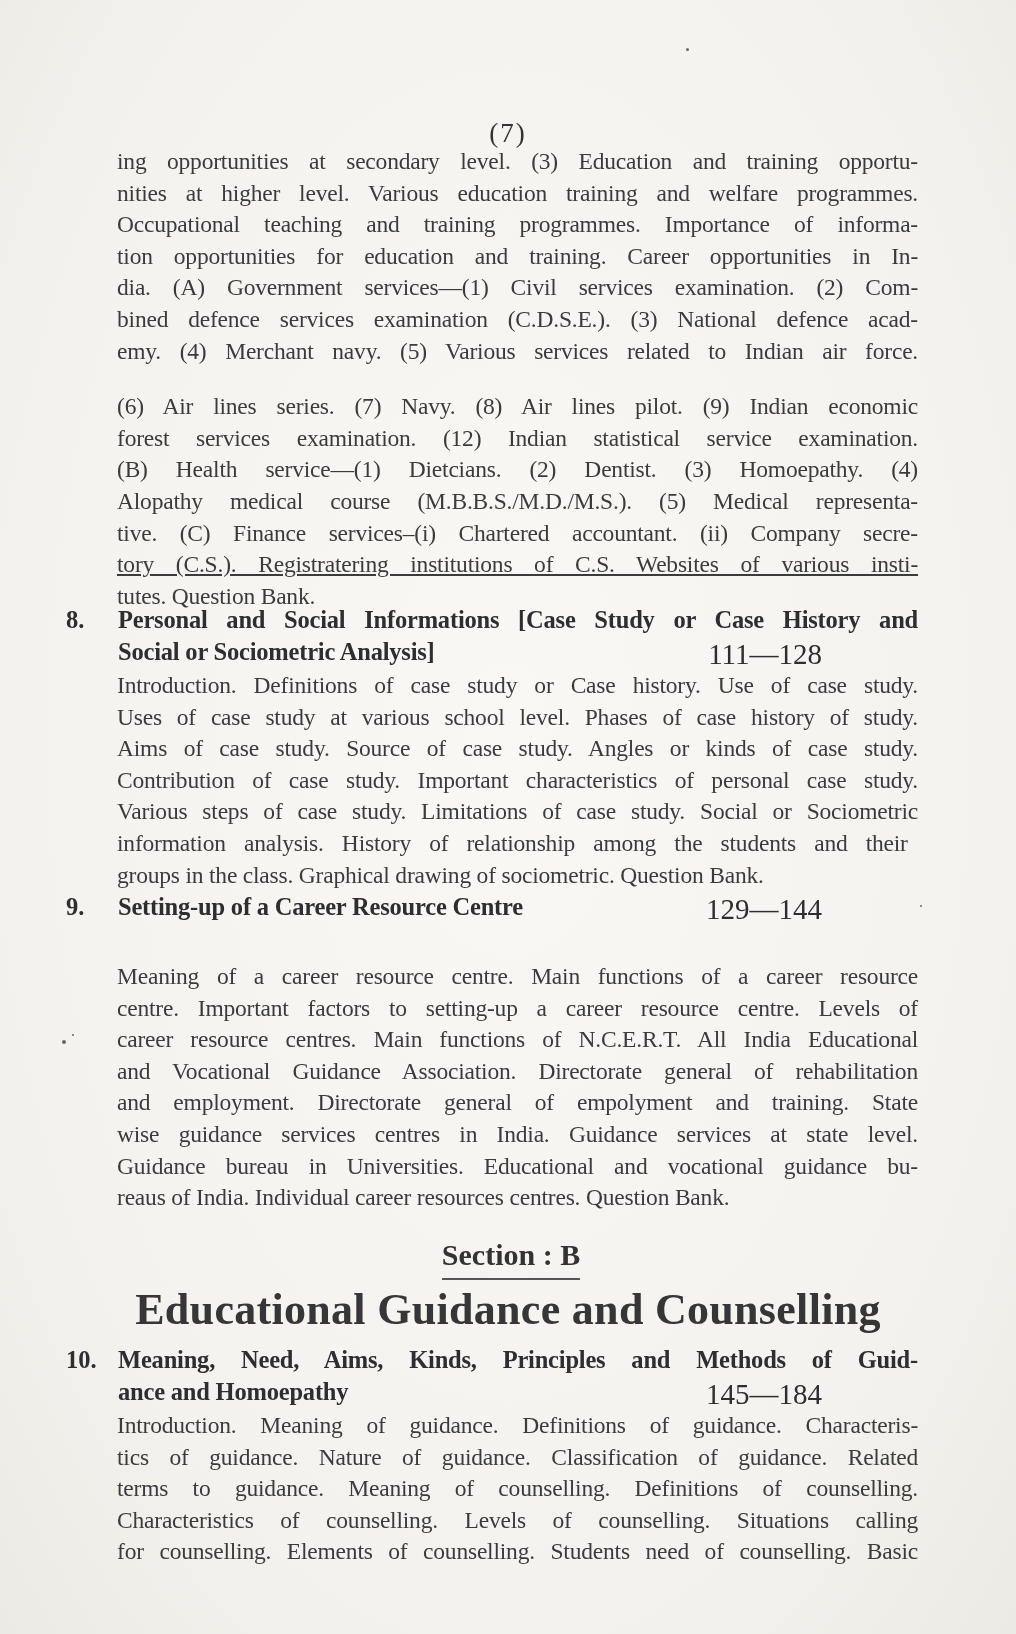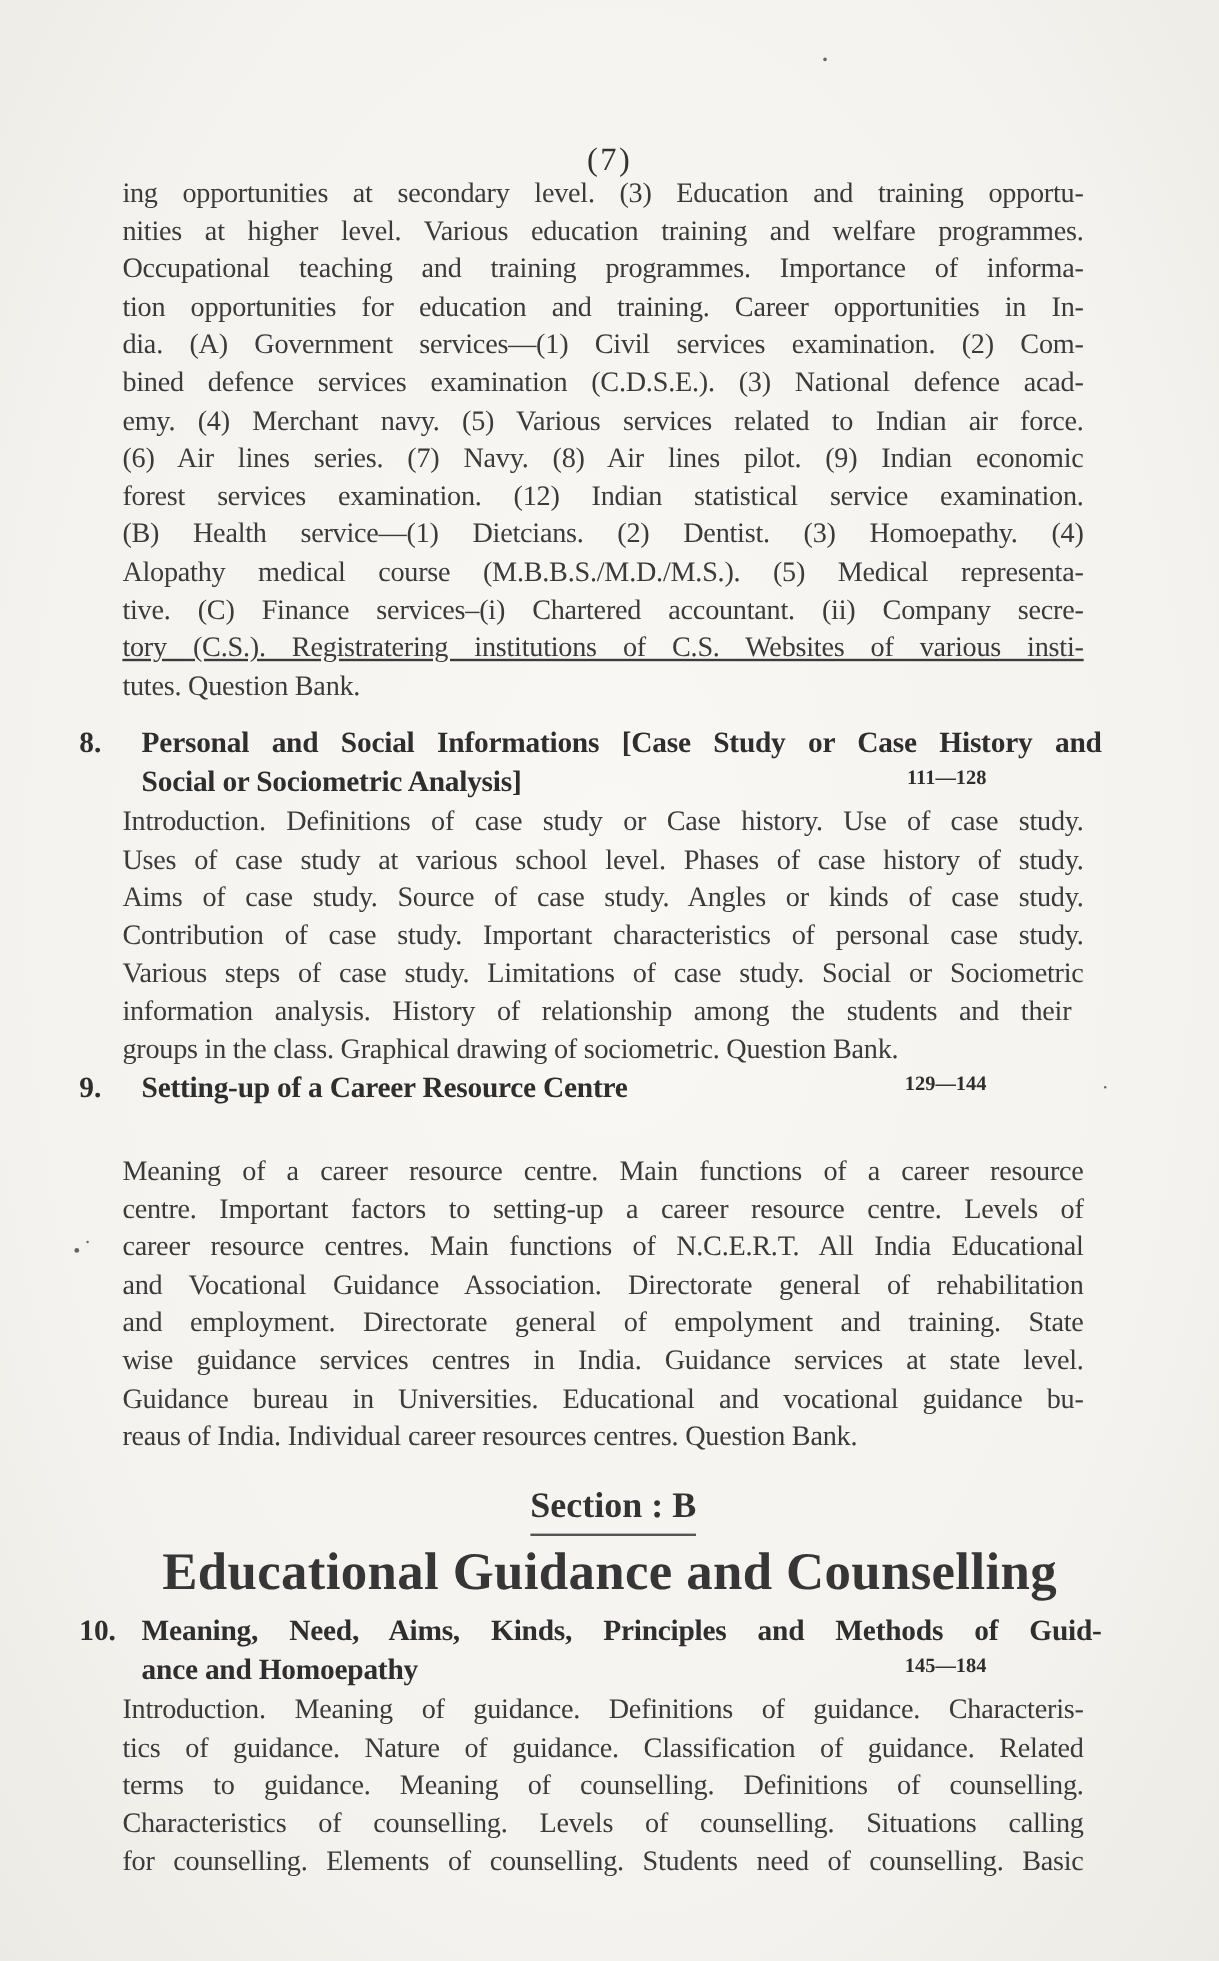--- a/index.html
+++ b/index.html
@@ -22,21 +22,21 @@
       position: absolute;
       top: 118px;
       left: 0; width: 1016px;
       text-align: center;
       font-size: 27px;
       letter-spacing: 2px;
       color: #333;
     }
     .body-block {
       position: absolute;
-      left: 102px;
+      left: 117px;
       width: 801px;
       font-size: 23.5px;
       line-height: 31.6px;
       text-align: justify;
       text-align-last: left;
       color: #3b3b3b;
       letter-spacing: -0.2px;
       word-spacing: 0px;
     }
     .body-block .line {
@@ -70,22 +70,22 @@
       white-space: nowrap;
       letter-spacing: -0.2px;
     }
     .chapter .title-line.just {
       text-align: justify;
       text-align-last: justify;
     }
     .chapter .pages {
       position: absolute;
       right: 98px;
-      font-weight: bold;
-      font-size: 17px;
+      font-weight: normal;
+      font-size: 29px;
       color: #2e2e2e;
     }
     .section-label {
       position: absolute;
       top: 1238px;
       left: 0; width: 1016px;
       text-align: center;
     }
     .section-label span {
       display: inline-block;
@@ -120,21 +120,21 @@
   <div class="page-number">(7)</div>
 
   <div class="body-block" style="top:146px;">
     <span class="line" style="word-spacing: 14.92px; text-align-last: left;">ing opportunities at secondary level. (3) Education and training opportu-</span>
     <span class="line" style="word-spacing: 13.33px; text-align-last: left;">nities at higher level. Various education training and welfare programmes.</span>
     <span class="line" style="word-spacing: 18.52px; text-align-last: left;">Occupational teaching and training programmes. Importance of informa-</span>
     <span class="line" style="word-spacing: 15.38px; text-align-last: left;">tion opportunities for education and training. Career opportunities in In-</span>
     <span class="line" style="word-spacing: 16.36px; text-align-last: left;">dia. (A) Government services—(1) Civil services examination. (2) Com-</span>
     <span class="line" style="word-spacing: 14.27px; text-align-last: left;">bined defence services examination (C.D.S.E.). (3) National defence acad-</span>
     <span class="line" style="word-spacing: 13.01px; text-align-last: left;">emy. (4) Merchant navy. (5) Various services related to Indian air force.</span>
-    <span class="line" style="word-spacing: 14.29px; text-align-last: left;">(6) Air lines series. (7) Navy. (8) Air lines pilot. (9) Indian economic</span>
+    <span class="line" style="word-spacing: 14.29px; text-align-last: left; margin-top: 24px;">(6) Air lines series. (7) Navy. (8) Air lines pilot. (9) Indian economic</span>
     <span class="line" style="word-spacing: 20.96px; text-align-last: left;">forest services examination. (12) Indian statistical service examination.</span>
     <span class="line" style="word-spacing: 22.43px; text-align-last: left;">(B) Health service—(1) Dietcians. (2) Dentist. (3) Homoepathy. (4)</span>
     <span class="line" style="word-spacing: 21.48px; text-align-last: left;">Alopathy medical course (M.B.B.S./M.D./M.S.). (5) Medical representa-</span>
     <span class="line" style="word-spacing: 16.93px; text-align-last: left;">tive. (C) Finance services–(i) Chartered accountant. (ii) Company secre-</span>
     <span class="line" style="word-spacing: 16.08px; text-align-last: left; text-decoration: underline;">tory (C.S.). Registratering institutions of C.S. Websites of various insti-</span>
     <span class="line last">tutes. Question Bank.</span>
   </div>
 
   <div class="chapter" style="top:606px;">
     <span class="num" style="top:0;">8.</span>

